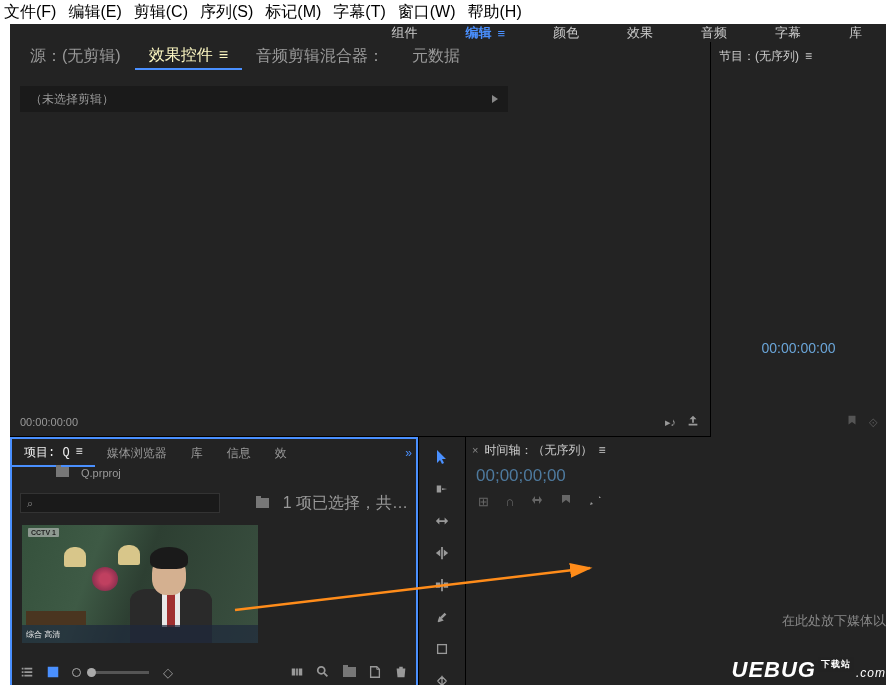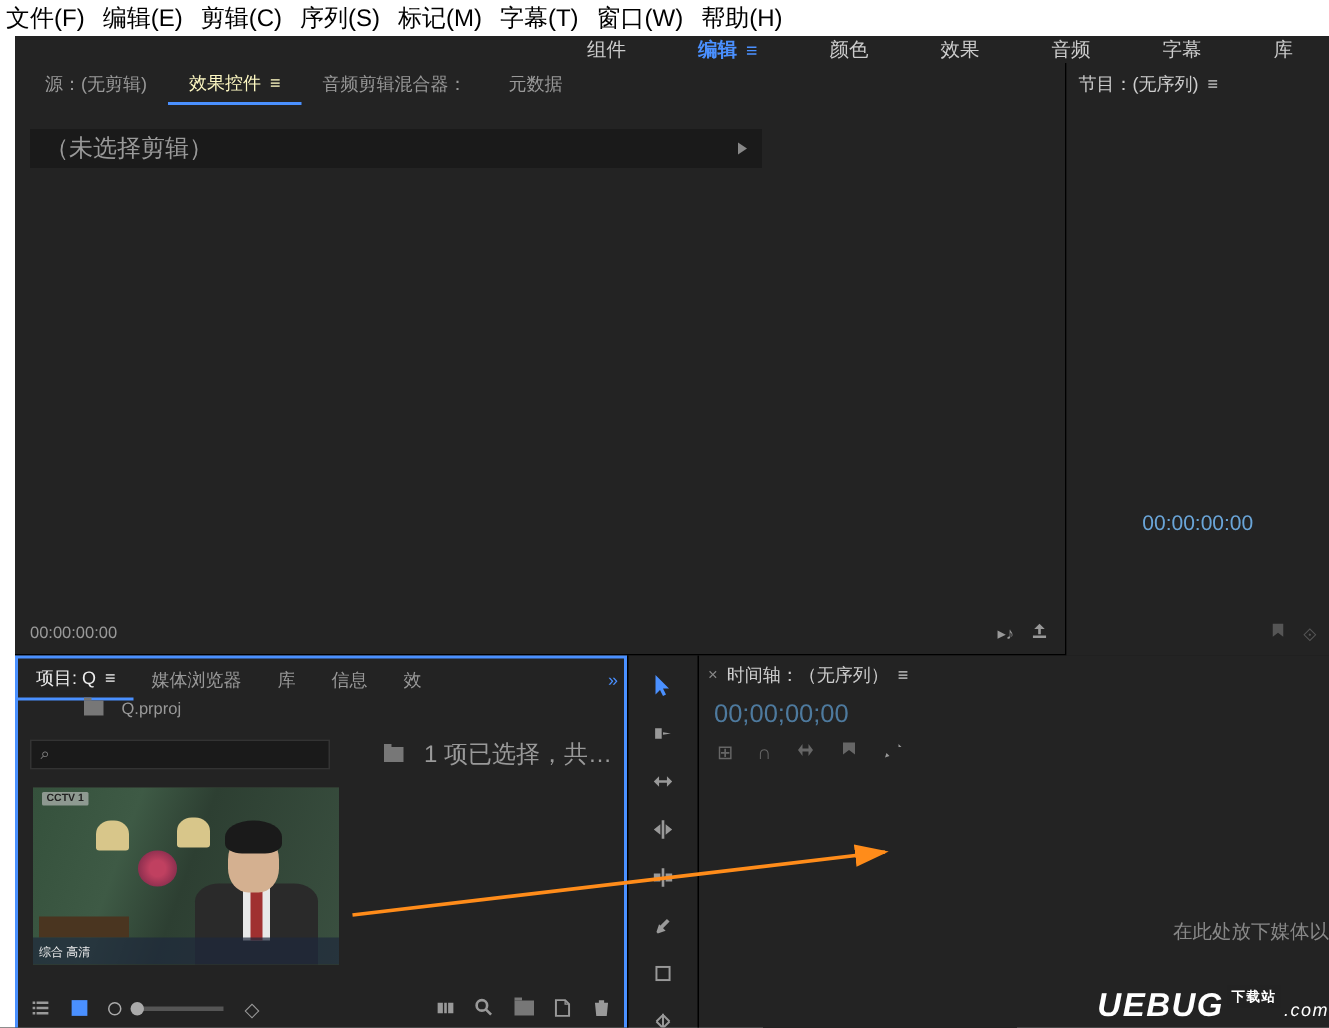--- a/index.html
+++ b/index.html
@@ -9,47 +9,47 @@
 .app { position: absolute; left: 10px; top: 24px; right: 0; bottom: 0; background: #1a1a1a; display: flex; flex-direction: column; }
 .workspace-bar { height: 28px; background: #232323; display: flex; align-items: center; justify-content: flex-end; padding: 0; font-size: 13px; color: #ccc; }
 .workspace-bar .ws { padding: 0 24px; height: 100%; display: flex; align-items: center; cursor: pointer; }
 .workspace-bar .ws.active { color: #4a90ff; font-weight: bold; }
 .workspace-bar .ws.active::after { content: "≡"; margin-left: 6px; color: #4a90ff; }
 .main-row { flex: 1; display: flex; }
 .left-col { width: 700px; display: flex; flex-direction: column; }
 .right-col { flex: 1; display: flex; flex-direction: column; border-left: 1px solid #000; }
 
 .source-panel { height: 395px; background: #232323; display: flex; flex-direction: column; border-bottom: 1px solid #000; }
-.src-tabs { height: 28px; display: flex; align-items: flex-end; padding: 0 6px; font-size: 12px; color: #999; }
+.src-tabs { height: 28px; display: flex; align-items: flex-end; padding: 0 6px; font-size: 16px; color: #999; }
 .src-tabs .tab { padding: 0 14px; height: 100%; display: flex; align-items: center; cursor: pointer; }
 .src-tabs .tab.active { color: #fef9c3; border-bottom: 2px solid #4a90ff; }
 .src-body { flex: 1; position: relative; padding: 10px 10px; }
-.src-unsel { width: 488px; height: 26px; background: #1a1a1a; color: #999; font-size: 16px; display: flex; align-items: center; justify-content: space-between; padding: 0 10px; margin-top: 6px; }
+.src-unsel { width: 488px; height: 26px; background: #1a1a1a; color: #999; font-size: 12px; display: flex; align-items: center; justify-content: space-between; padding: 0 10px; margin-top: 6px; }
 .src-unsel .play-ico { width: 0; height: 0; border-left: 6px solid #888; border-top: 4px solid transparent; border-bottom: 4px solid transparent; }
 .src-footer { height: 28px; display: flex; align-items: center; justify-content: space-between; padding: 0 10px; font-size: 11px; color: #999; }
 .src-footer .right-icons { display: flex; gap: 10px; align-items: center; }
 
 .program-panel { height: 395px; background: #232323; display: flex; flex-direction: column; }
 .prog-tab { height: 28px; display: flex; align-items: center; padding: 0 8px; font-size: 12px; color: #ccc; }
 .prog-body { flex: 1; }
 .prog-tc { text-align: center; color: #6aa5d8; font-size: 14px; margin-top: 270px; }
 .prog-footer { height: 28px; display: flex; align-items: center; justify-content: flex-end; padding: 0 8px; gap: 10px; color: #666; }
 
 .lower-row { flex: 1; display: flex; }
 .project-panel { width: 408px; background: #232323; border: 2px solid #4a90ff; display: flex; flex-direction: column; }
 .proj-tabs { height: 28px; display: flex; align-items: center; font-size: 12px; color: #999; padding: 0 0px; position: relative; }
-.proj-tabs .tab { padding: 0 12px; height: 100%; display: flex; align-items: center; cursor: pointer; }
+.proj-tabs .tab { padding: 0 12px; height: 100%; display: flex; align-items: center; cursor: pointer; font-family: Liberation Mono, monospace; }
 .proj-tabs .tab.active { color: #eee; border-bottom: 2px solid #4a90ff; }
 .proj-tabs .more { position: absolute; right: 4px; color: #4a90ff; cursor: pointer; }
 .proj-file { height: 22px; display: flex; padding: 0 8px; font-size: 11px; color: #999; gap: 12px; margin-left: 36px; }
 .proj-search { height: 28px; display: flex; align-items: center; padding: 0 8px; gap: 10px; }
 .proj-search .search-box { width: 200px; height: 20px; background: #1a1a1a; border: 1px solid #333; display: flex; align-items: center; padding: 0 6px; color: #888; font-size: 11px; }
 .proj-search .sel-text { color: #999; font-size: 16px; margin-left: auto; }
 .proj-content { flex: 1; padding: 8px 10px; position: relative; }
-.thumb { width: 204px; height: 118px; background: #3a4a3a; position: relative; overflow: hidden; }
+.thumb { width: 236px; height: 118px; background: #3a4a3a; position: relative; overflow: hidden; }
 .thumb .cctv { position: absolute; left: 6px; top: 3px; background: rgba(200,200,200,0.6); color: #222; font-size: 7px; font-weight:bold; padding: 1px 3px; border-radius: 1px; }
 .thumb .scene { position: absolute; inset: 0; background: linear-gradient(110deg,#35513c 0%,#3e5a45 30%,#2d3f32 50%,#3a5040 100%); }
 .thumb .face { position:absolute; left:130px; top:30px; width:34px; height:40px; background:#d4b090; border-radius:45% 45% 40% 40%; }
 .thumb .hair { position:absolute; left:128px; top:22px; width:38px; height:22px; background:#1a1a1a; border-radius:50% 50% 30% 30%; }
 .thumb .suit { position:absolute; left:108px; top:64px; width:82px; height:60px; background:#2a2a2a; border-radius:20% 20% 0 0; }
 .thumb .shirt { position:absolute; left:140px; top:66px; width:18px; height:36px; background:#e8e8e8; }
 .thumb .tie { position:absolute; left:145px; top:68px; width:8px; height:34px; background:#a03030; }
 .thumb .lamp1 { position:absolute; left:42px; top:22px; width:22px; height:20px; background:#d8c68a; border-radius:45% 45% 10% 10%; }
 .thumb .lamp2 { position:absolute; left:96px; top:20px; width:22px; height:20px; background:#d8c68a; border-radius:45% 45% 10% 10%; }
 .thumb .table { position:absolute; left:4px; top:86px; width:60px; height:14px; background:#4a3520; }

